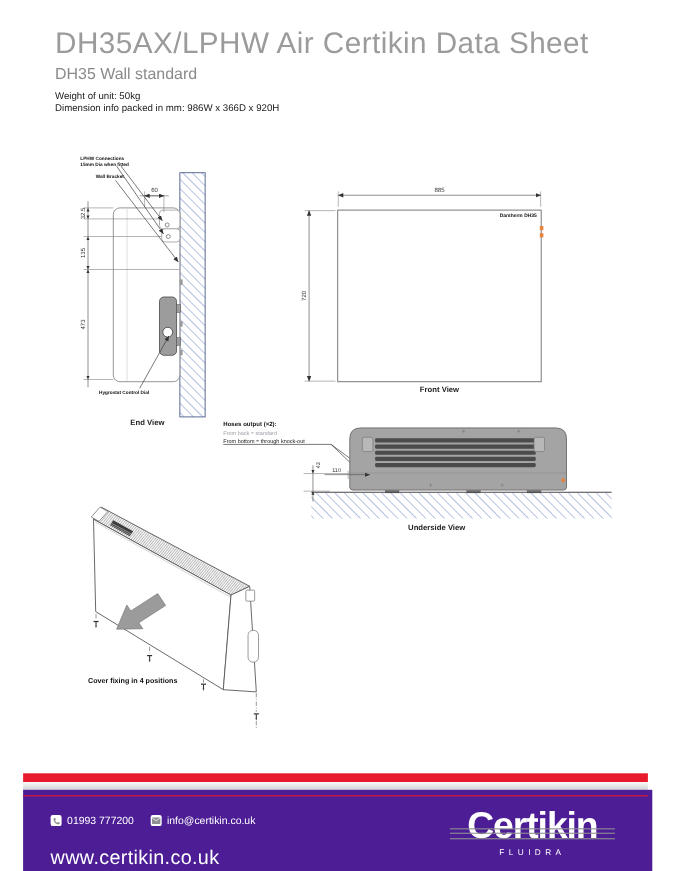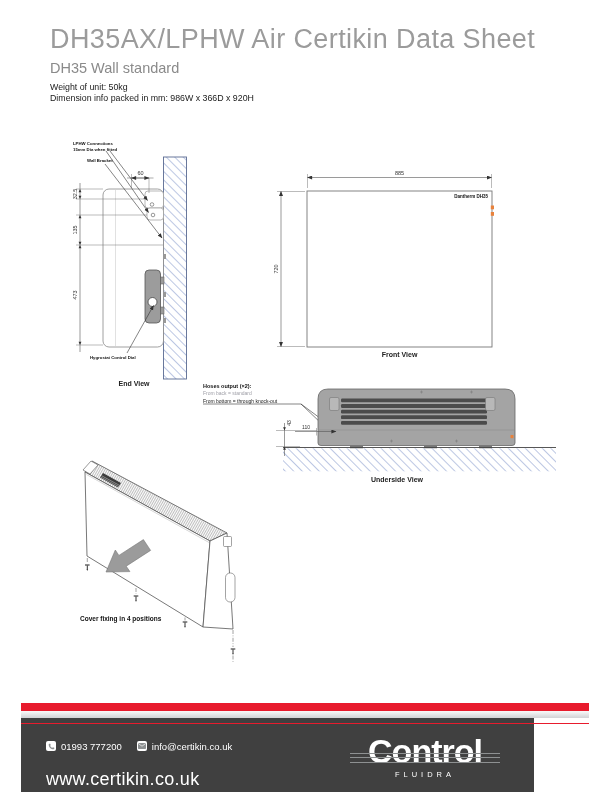--- a/index.html
+++ b/index.html
@@ -7,21 +7,21 @@
         font-family:"Liberation Sans", sans-serif;}
   .abs{position:absolute;}
   .title{left:50px;top:24px;font-size:27px;font-weight:400;color:#9b9b9b;letter-spacing:.4px;margin:0;}
   .subtitle{left:50px;top:60px;font-size:14.5px;font-weight:400;color:#8a8a8a;margin:0;}
   .infoline{left:50px;font-size:8.8px;color:#1a1a1a;margin:0;line-height:10px;}
   .diagram-svg{left:0;top:0;pointer-events:none;}
 
   
   .f-red{left:21px;top:703px;width:568px;height:7.5px;background:#e81b2d;}
   .f-strip{left:21px;top:710.5px;width:568px;height:7px;background:linear-gradient(#fafafa,#d2d2d5);}
-  .f-gray{left:21px;top:717.5px;width:513px;height:74.5px;background:#404040;}
+  .f-gray{left:21px;top:717.5px;width:572px;height:74.5px;background:#4c1d95;}
   .f-line{position:absolute;left:0;top:5.5px;width:568px;height:1px;background:#e81b2d;}
   .contact{position:absolute;left:25px;top:23px;color:#fff;}
   .c-row{display:flex;align-items:center;gap:5px;font-size:9.5px;white-space:nowrap;}
   .c-ic{width:10px;height:10px;background:#fff;border-radius:2px;display:inline-flex;
         align-items:center;justify-content:center;flex:0 0 auto;}
   .c-ic svg{display:block;}
   .c-email{margin-left:10px;display:flex;align-items:flex-start;gap:5px;}
   .www{font-size:18px;margin-top:17px;letter-spacing:.3px;}
   .logo{position:absolute;right:34px;top:16px;width:150px;text-align:center;color:#fff;}
   .logo-text{position:relative;font-size:34px;font-weight:700;letter-spacing:-1px;line-height:34px;}
@@ -214,21 +214,21 @@
                 <rect x="0" y="0" width="12" height="9" rx="1" fill="#8e9192"></rect>
                 <path d="M0.5,0.8 L6,4.8 L11.5,0.8" stroke="#fff" stroke-width="1" fill="none"></path>
               </svg>
           </span>
           <span>info@certikin.co.uk</span>
         </span>
       </div>
       <div class="www">www.certikin.co.uk</div>
     </div>
     <div class="logo">
-      <div class="logo-text">Control</div>
+      <div class="logo-text">Certikin</div>
       <div class="logo-stripe ls1"></div>
       <div class="logo-stripe ls2"></div>
       <div class="logo-stripe ls3"></div>
       <div class="logo-sub">FLUIDRA</div>
     </div>
   </div>
 
 </div>
 
 </body></html>

